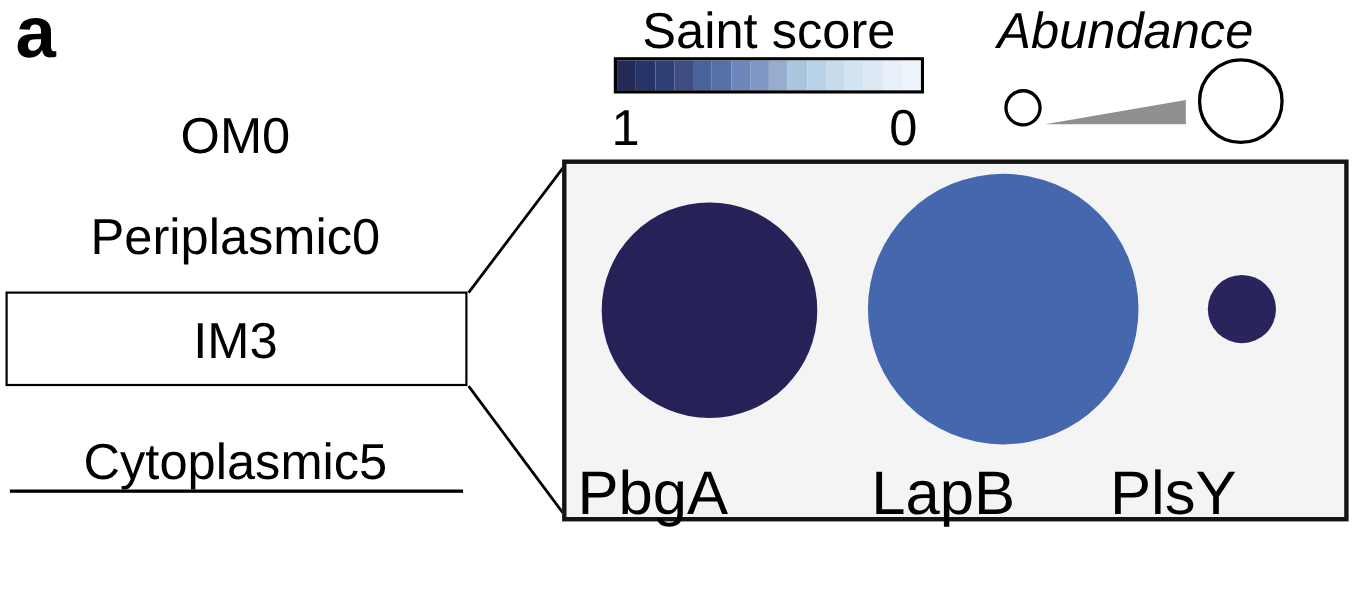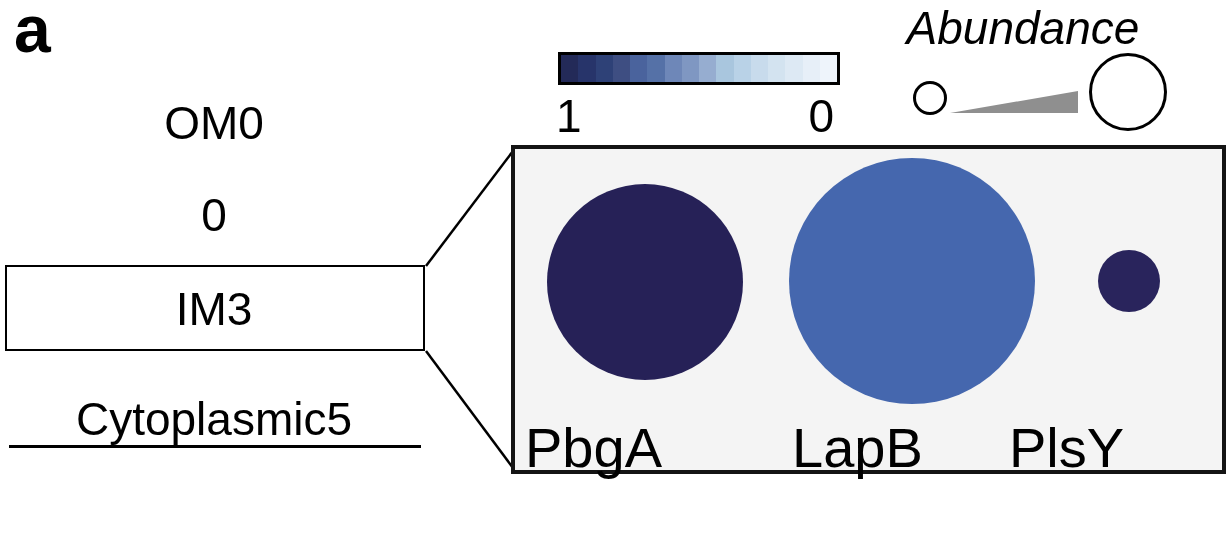--- a/index.html
+++ b/index.html
@@ -68,33 +68,35 @@
 
 <div id="stage">
 
   <div class="panel-label">a</div>
 
   <div class="trow" style="top:100px">
     <span>OM</span>
     <span>0</span>
   </div>
   <div class="trow" style="top:192px">
+    <span>Periplasmic</span>
     <span>0</span>
   </div>
   <div class="im-box"></div>
   <div class="trow" style="top:286px">
     <span>IM</span>
     <span>3</span>
   </div>
   <div class="trow" style="top:396px">
     <span>Cytoplasmic</span>
     <span>5</span>
   </div>
   <div class="total-divider"></div>
 
+  <div class="saint-title">Saint score</div>
   <div class="saint-bar">
       <div class="grad-step" style="background: rgb(35, 42, 88);"></div>
       <div class="grad-step" style="background: rgb(39, 52, 106);"></div>
       <div class="grad-step" style="background: rgb(46, 65, 119);"></div>
       <div class="grad-step" style="background: rgb(62, 78, 130);"></div>
       <div class="grad-step" style="background: rgb(74, 99, 157);"></div>
       <div class="grad-step" style="background: rgb(85, 113, 167);"></div>
       <div class="grad-step" style="background: rgb(110, 135, 184);"></div>
       <div class="grad-step" style="background: rgb(127, 151, 194);"></div>
       <div class="grad-step" style="background: rgb(150, 173, 208);"></div>

